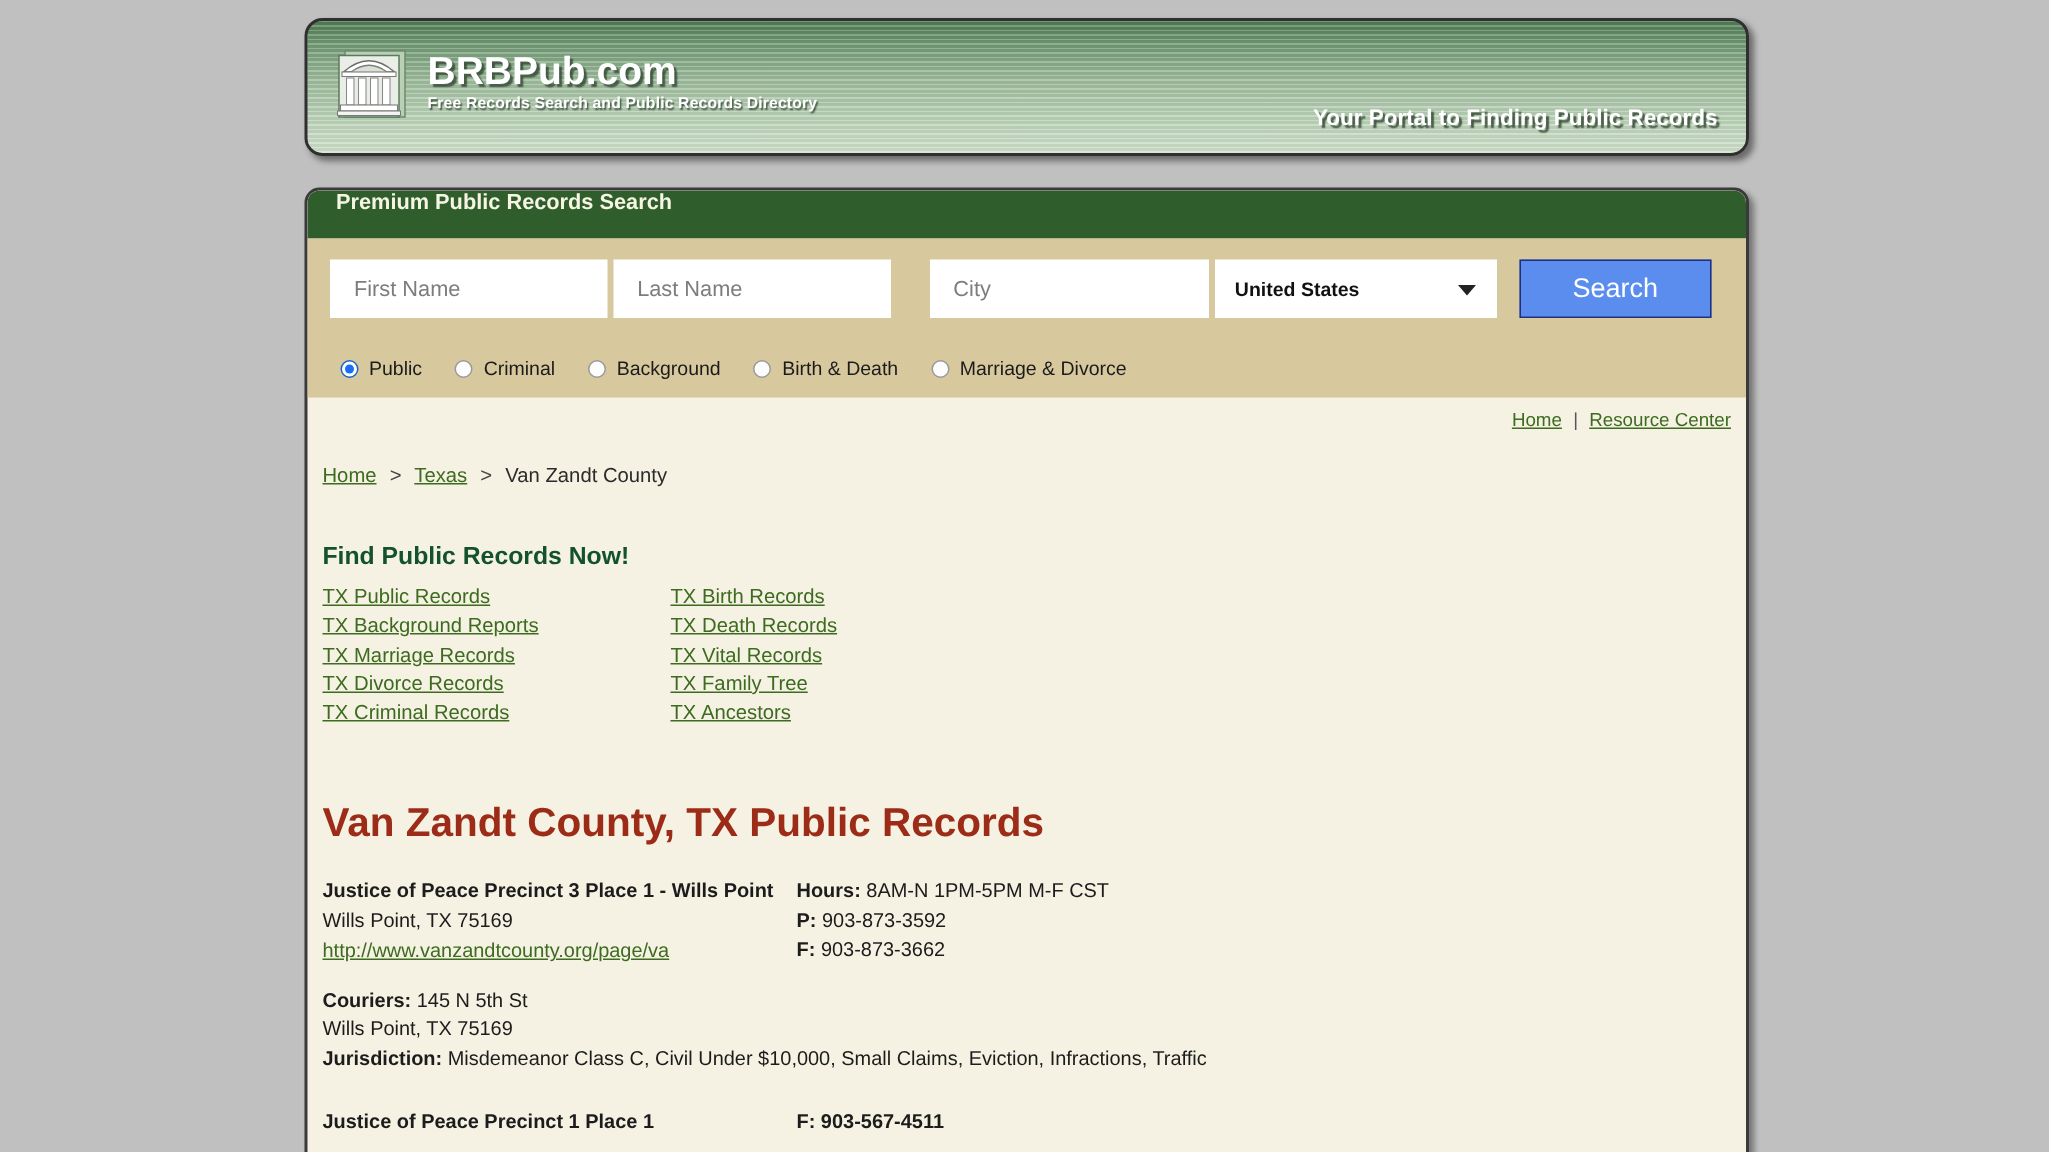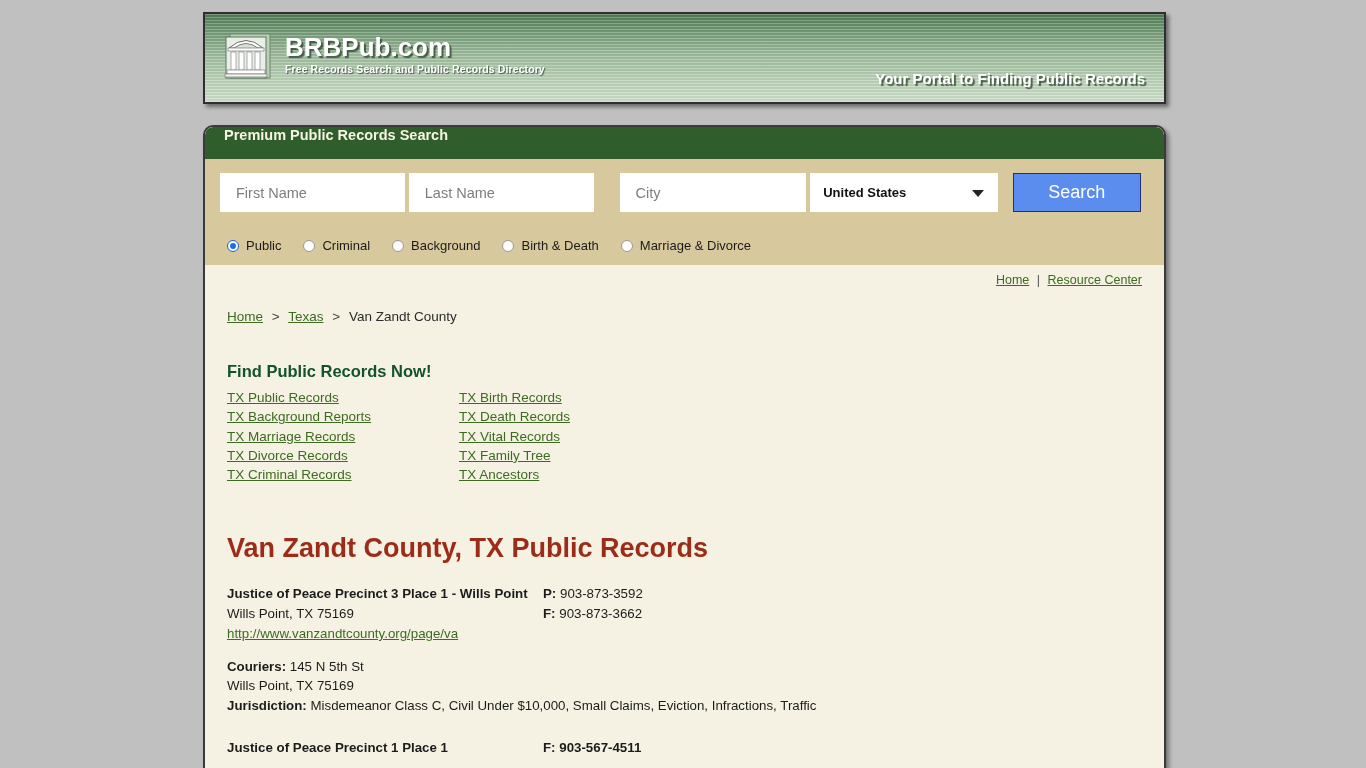--- a/index.html
+++ b/index.html
@@ -18,21 +18,21 @@
     left: 203px;
     top: 0;
     width: 963px;
   }
 
   
   .masthead {
     position: relative;
     margin-top: 12px;
     height: 88px;
-    border-radius: 0;
+    border-radius: 12px;
     border: 2px solid #2f2f2f;
     box-shadow: 3px 3px 4px rgba(0,0,0,0.45);
     overflow: hidden;
     background: linear-gradient(to bottom,
         #4f7a52 0%, #6d9670 16%, #9dbb9c 45%, #b9d1b6 72%, #cfe0cb 100%);
   }
   .masthead::after {
     content: "";
     position: absolute;
     inset: 0;
@@ -203,21 +203,21 @@
     content: "";
     position: absolute;
     left: 2px; top: 2px;
     width: 6px; height: 6px;
     border-radius: 50%;
     background: #1a6ef5;
   }
 
   
   .content {
-    padding: 0 22px;
+    padding: 0 10px;
     position: relative;
   }
   .toplinks {
     text-align: right;
     padding: 8px 0 0 0;
     font-size: 12.5px;
     color: #333;
   }
   .toplinks a, .crumb a, .rec-link a, .linklist a {
     color: #3d6b1f;
@@ -404,20 +404,24 @@
 
       <div class="record">
         <div class="rec-left">
           <div class="rec-name">Justice of Peace Precinct 3 Place 1 - Wills Point</div>
           <div>Wills Point, TX 75169</div>
           <div class="rec-link">
             <a href="#">http://www.vanzandtcounty.org/page/va</a>
           </div>
         </div>
         <div class="rec-right">
+          <div>
+            <span class="lbl">Hours:</span>
+            <span>8AM-N 1PM-5PM M-F CST</span>
+          </div>
           <div>
             <span class="lbl">P:</span>
             <span>903-873-3592</span>
           </div>
           <div>
             <span class="lbl">F:</span>
             <span>903-873-3662</span>
           </div>
         </div>
       </div>

